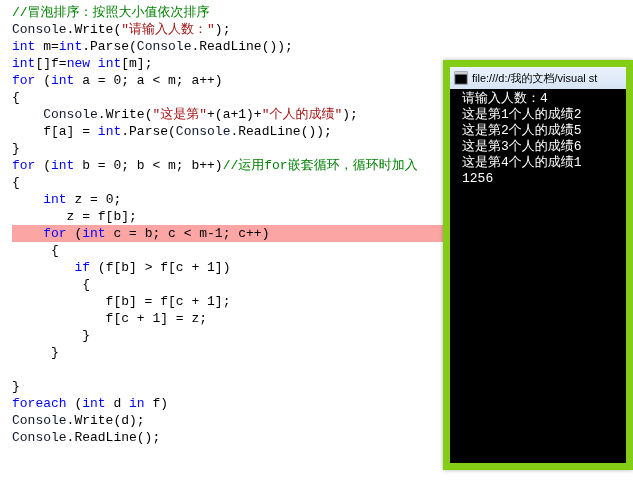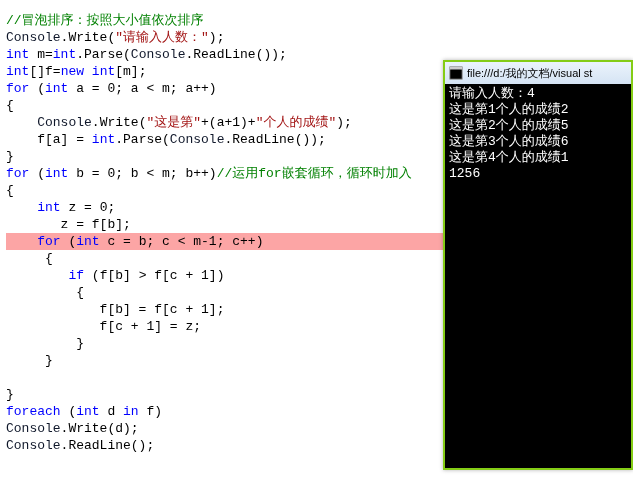--- a/index.html
+++ b/index.html
@@ -6,41 +6,40 @@
   body {
     font-family: Consolas, "Courier New", monospace;
     font-size: 13px;
     background: #ffffff;
     position: relative;
     width: 633px;
     height: 503px;
     overflow: hidden;
   }
   .editor {
-    padding: 4px 6px;
+    padding: 4px 12px;
     line-height: 17px;
     white-space: pre;
     color: #000;
     background: #fff;
-    margin-top: 8px;
   }
   .line { display: block; min-height: 17px; }
   .line.highlight { background: #fca5a5; }
   .cm { color: #008000; } 
   .kw { color: #0000ff; } 
   .cls { color: #0f172a; } 
   .str { color: #a31515; }
   .txt { color: #000; text-align: center; }
   .console-window {
     position: absolute;
     top: 60px;
     right: 0;
     width: 190px;
     height: 410px;
-    border: 2px solid #84cc16;
+    border: 7px solid #84cc16;
     background: #000;
     box-shadow: 0 0 4px rgba(0,0,0,0.3);
   }
   .console-title {
     background: linear-gradient(#ebf3fc, #d5e4f4);
     height: 22px;
     display: flex;
     align-items: center;
     padding: 0 4px;
     font-size: 11px;
@@ -49,21 +48,21 @@
     overflow: hidden;
     white-space: nowrap;
   }
   .console-icon {
     width: 14px;
     height: 14px;
     margin-right: 4px;
     flex-shrink: 0;
   }
   .console-body {
-    padding: 2px 4px;
+    padding: 2px 12px;
     color: #fff;
     font-family: SimSun, NSimSun, "Courier New", monospace;
     font-size: 13px;
     line-height: 16px;
     white-space: pre;
   }
 </style>
 </head>
 <body>
 

